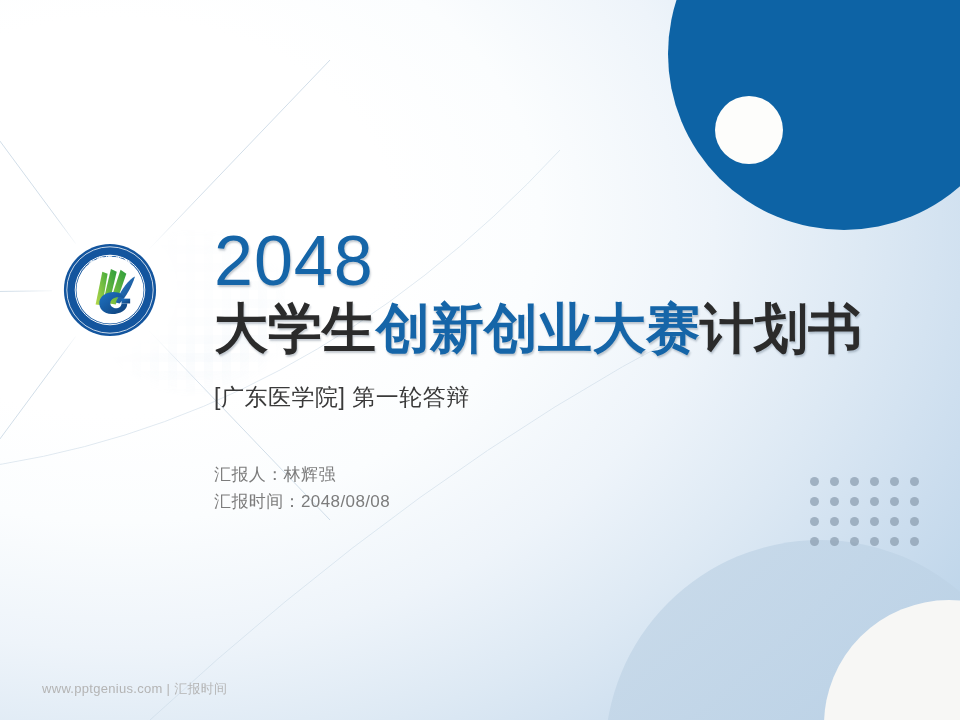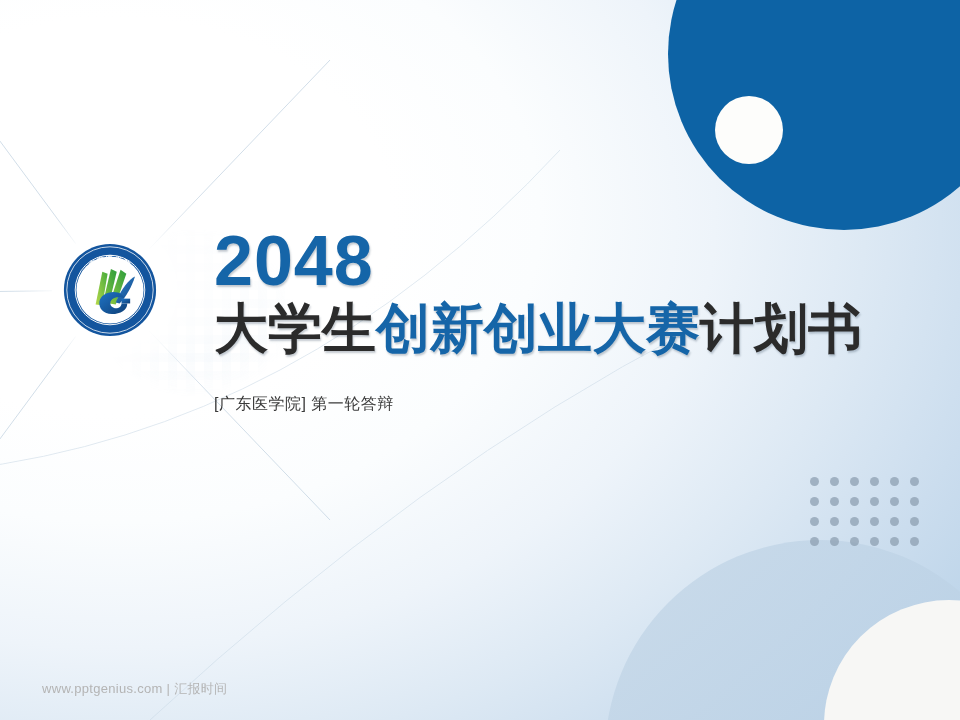--- a/index.html
+++ b/index.html
@@ -141,41 +141,41 @@
 
   
   .text-block {
     position: absolute;
     left: 214px;
     top: 228px;
     width: 700px;
   }
   .year {
     font-size: 70px;
-    font-weight: bold;
+    font-weight: normal;
     line-height: 0.96;
     letter-spacing: 1px;
     color: #1565a8;
     text-shadow: 1px 2px 2px rgba(60,80,100,0.30);
   }
   .headline {
     margin-top: 4px;
     font-size: 54px;
     font-weight: bold;
     line-height: 1.08;
     letter-spacing: 0px;
     white-space: nowrap;
     text-shadow: 1px 2px 2px rgba(60,80,100,0.30);
   }
   .headline .seg-dark { color: #2b2b2b; }
   .headline .seg-blue { color: #1565a8; }
 
   .subtitle {
-    margin-top: 36px;
-    font-size: 16px;
+    margin-top: 24px;
+    font-size: 23px;
     color: #3a3a3a;
     letter-spacing: 0.5px;
   }
 
   .meta {
     margin-top: 48px;
     font-size: 17px;
     color: #7c7c7c;
     line-height: 1.62;
     letter-spacing: 0.4px;
@@ -296,17 +296,21 @@
       </g>
     </svg>
   </div>
 
   <div class="text-block">
     <div class="year">2048</div>
     <div class="headline">
       <span class="seg-dark">大学生</span><span class="seg-blue">创新创业大赛</span><span class="seg-dark">计划书</span>
     </div>
     <div class="subtitle">[广东医学院] 第一轮答辩</div>
+    <div class="meta">
+      <div>汇报人：林辉强</div>
+      <div>汇报时间：2048/08/08</div>
+    </div>
   </div>
 
   <div class="footer">www.pptgenius.com | 汇报时间</div>
 
 </div>
 
 </body></html>

